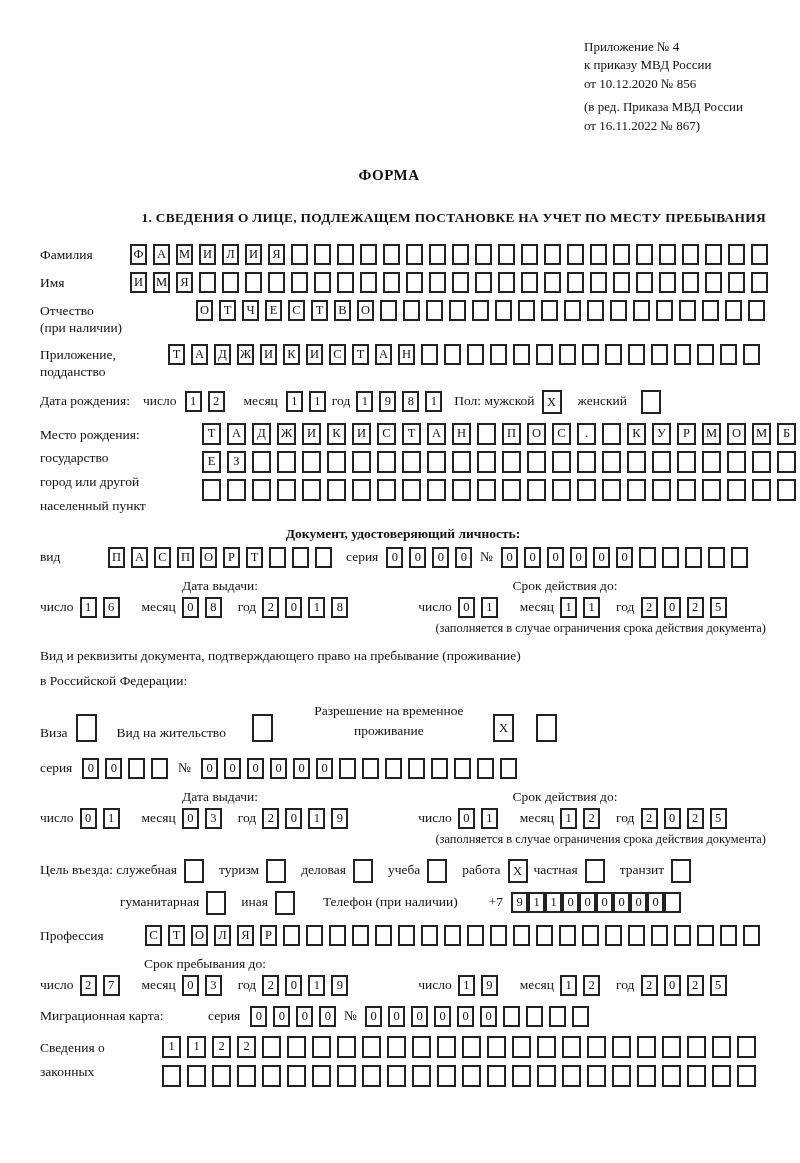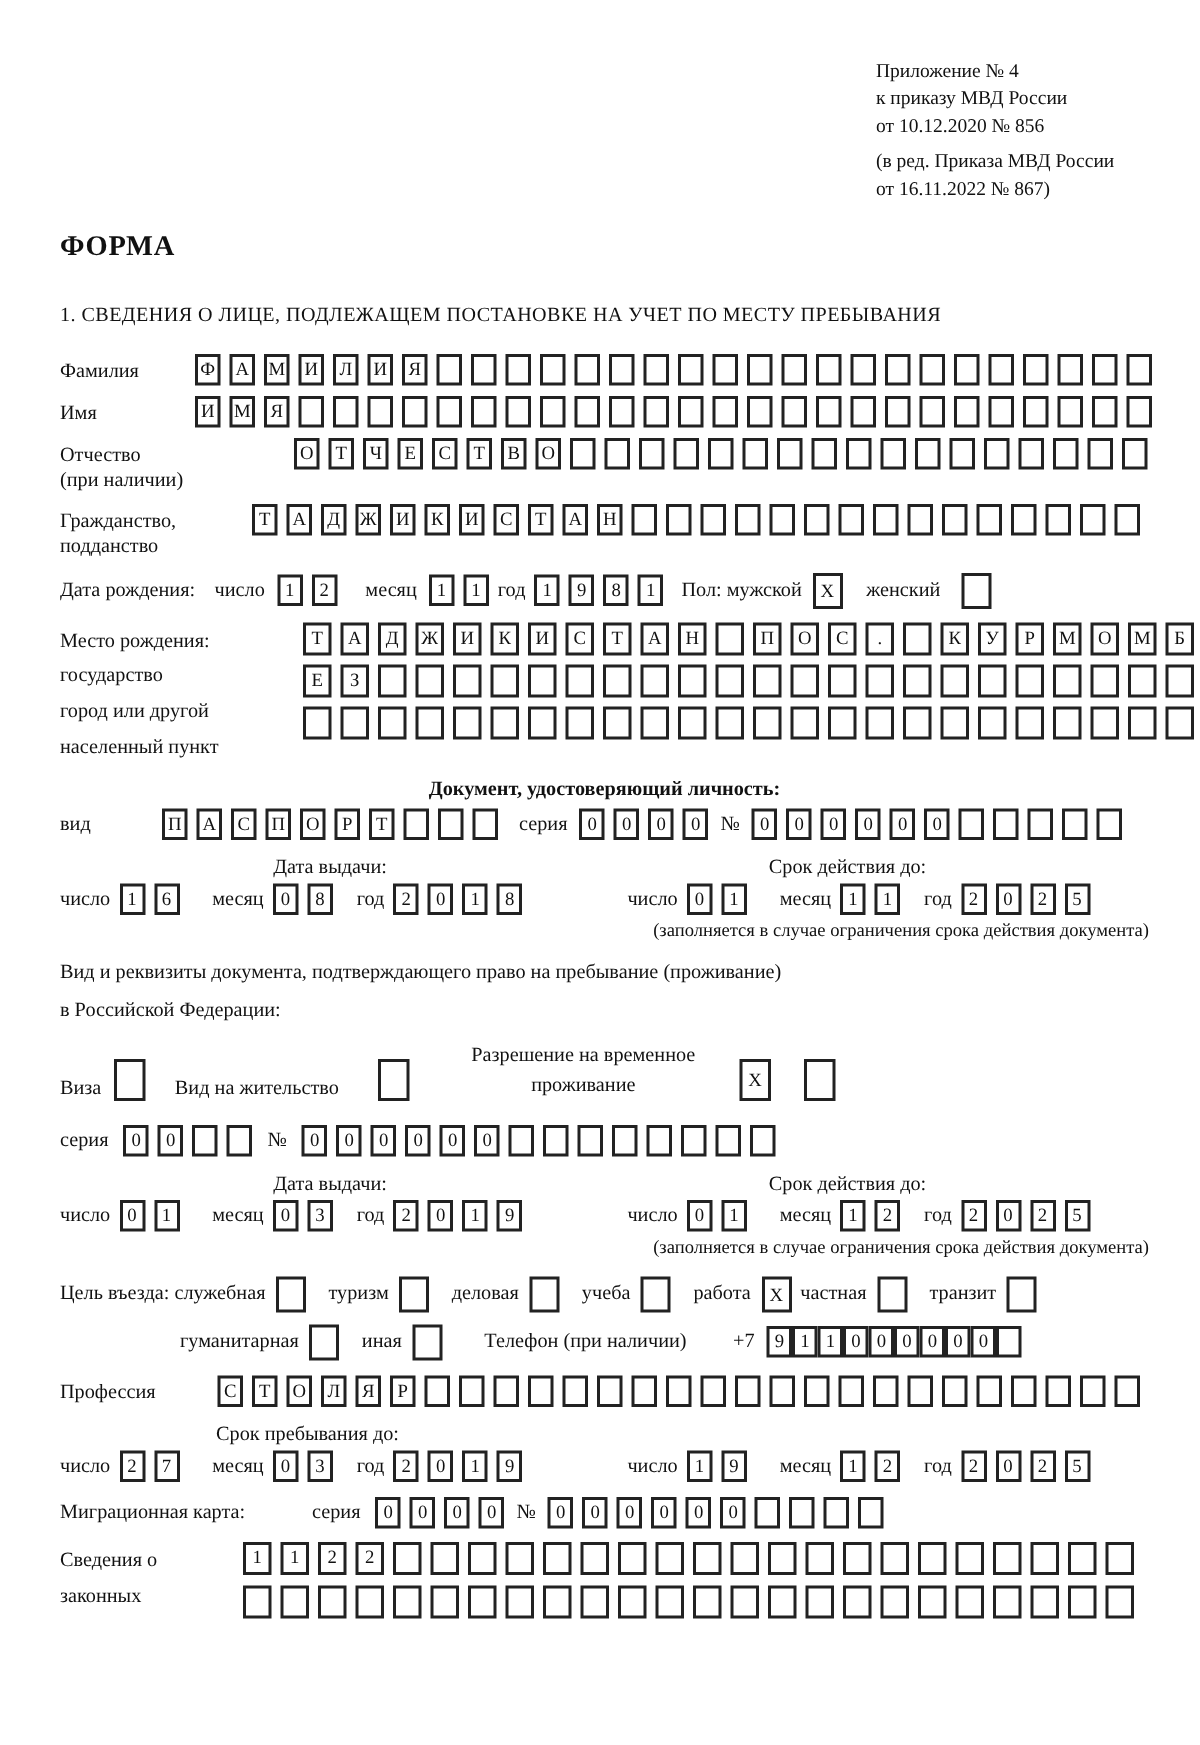--- a/index.html
+++ b/index.html
@@ -4,24 +4,24 @@
 <style>
   *{margin:0;padding:0;box-sizing:border-box}
   html,body{background:#fff}
   .sheet{
     width:800px;height:1163px;background:#fff;color:#111;
     font-family:"Liberation Serif","DejaVu Serif",serif;
     padding:38px 34px 0 40px;overflow:hidden;position:relative;
   }
   .appendix{margin-left:544px;font-size:13px;line-height:1.42}
   .appendix .note{margin-top:5px}
-  .forma{font-weight:bold;font-size:19px;text-align:left;padding-right:28px;margin-top:19px;letter-spacing:.5px}
+  .forma{font-weight:bold;font-size:15px;text-align:center;padding-right:28px;margin-top:32px;letter-spacing:.5px}
   .title{font-weight:bold;font-size:14.6px;text-align:center;margin-top:18px;line-height:1.6;letter-spacing:.2px}
   .uline{display:inline-block;width:52px;border-bottom:2px solid #333;height:12px;margin-left:8px}
-  .section{font-weight:normal;font-size:13.4px;text-align:left;margin-top:26px;letter-spacing:.3px;white-space:nowrap}
+  .section{font-weight:bold;font-size:13.4px;text-align:right;margin-top:26px;letter-spacing:.3px;white-space:nowrap}
   .lab{font-size:13.5px;line-height:1.25}
   .frow{display:flex;align-items:flex-start;margin-top:7px}
   .b{white-space:nowrap;display:inline-block}
   .bx{
     display:inline-block;width:17px;height:21px;border:2px solid #222;margin-right:6px;
     text-align:center;font-size:12.5px;line-height:17px;vertical-align:middle;background:#fff;
   }
   .bx.w{width:19px;height:22px;margin-right:6px}
   .bx.cb{width:20px;height:24px;line-height:20px;margin-right:0}
   .bx.cbl{width:21px;height:28px;line-height:24px;margin-right:0}
@@ -85,21 +85,21 @@
   <div class="frow">
     <span class="lab lw156 pt">
       <span>Отчество</span><br>
       <span>(при наличии)</span>
     </span>
     <span class="b"><span class="bx">О</span><span class="bx">Т</span><span class="bx">Ч</span><span class="bx">Е</span><span class="bx">С</span><span class="bx">Т</span><span class="bx">В</span><span class="bx">О</span><span class="bx"></span><span class="bx"></span><span class="bx"></span><span class="bx"></span><span class="bx"></span><span class="bx"></span><span class="bx"></span><span class="bx"></span><span class="bx"></span><span class="bx"></span><span class="bx"></span><span class="bx"></span><span class="bx"></span><span class="bx"></span><span class="bx"></span><span class="bx"></span><span class="bx"></span></span>
   </div>
 
   <div class="frow">
     <span class="lab lw128 pt">
-      <span>Гражданство,</span><br>
+      <span>Приложение,</span><br>
       <span>подданство</span>
     </span>
     <span class="b"><span class="bx">Т</span><span class="bx">А</span><span class="bx">Д</span><span class="bx">Ж</span><span class="bx">И</span><span class="bx">К</span><span class="bx">И</span><span class="bx">С</span><span class="bx">Т</span><span class="bx">А</span><span class="bx">Н</span><span class="bx"></span><span class="bx"></span><span class="bx"></span><span class="bx"></span><span class="bx"></span><span class="bx"></span><span class="bx"></span><span class="bx"></span><span class="bx"></span><span class="bx"></span><span class="bx"></span><span class="bx"></span><span class="bx"></span><span class="bx"></span><span class="bx"></span></span>
   </div>
 
   <div class="frow" style="align-items:center;margin-top:9px">
     <span class="lab">Дата рождения:</span>
     <span class="lab ml">число</span>
     <span class="b"><span class="bx">1</span><span class="bx">2</span></span>
     <span class="lab ml">месяц</span>

